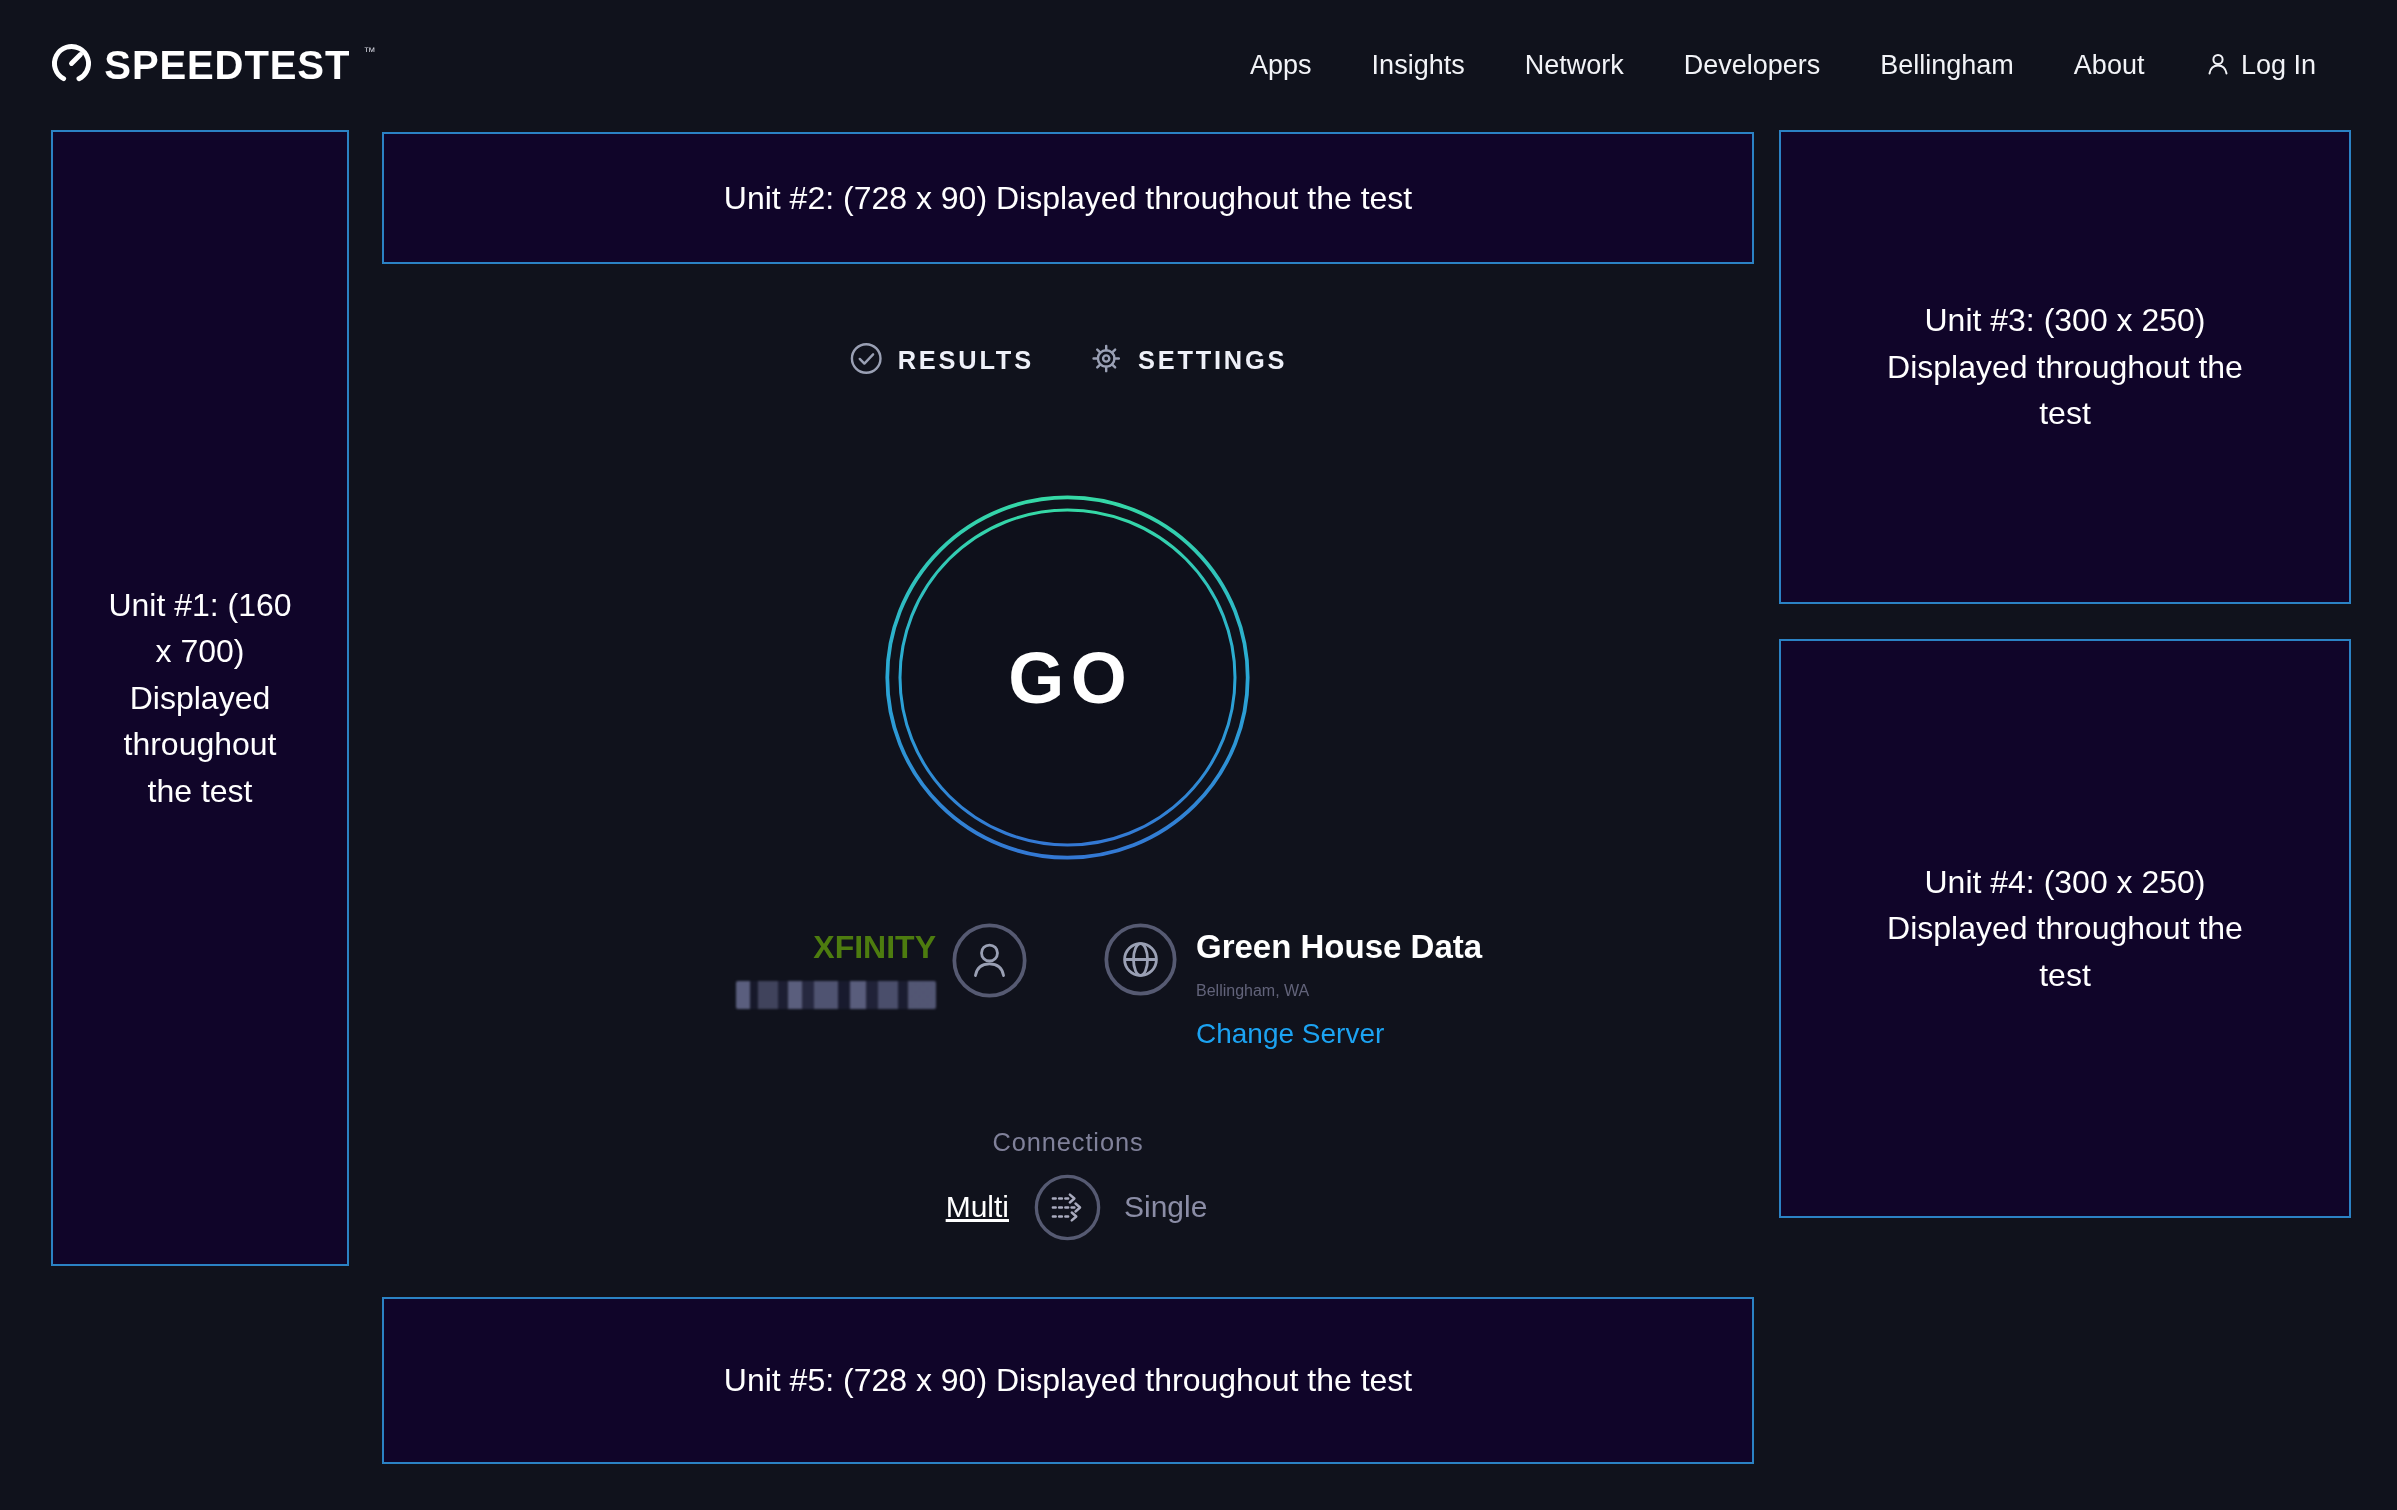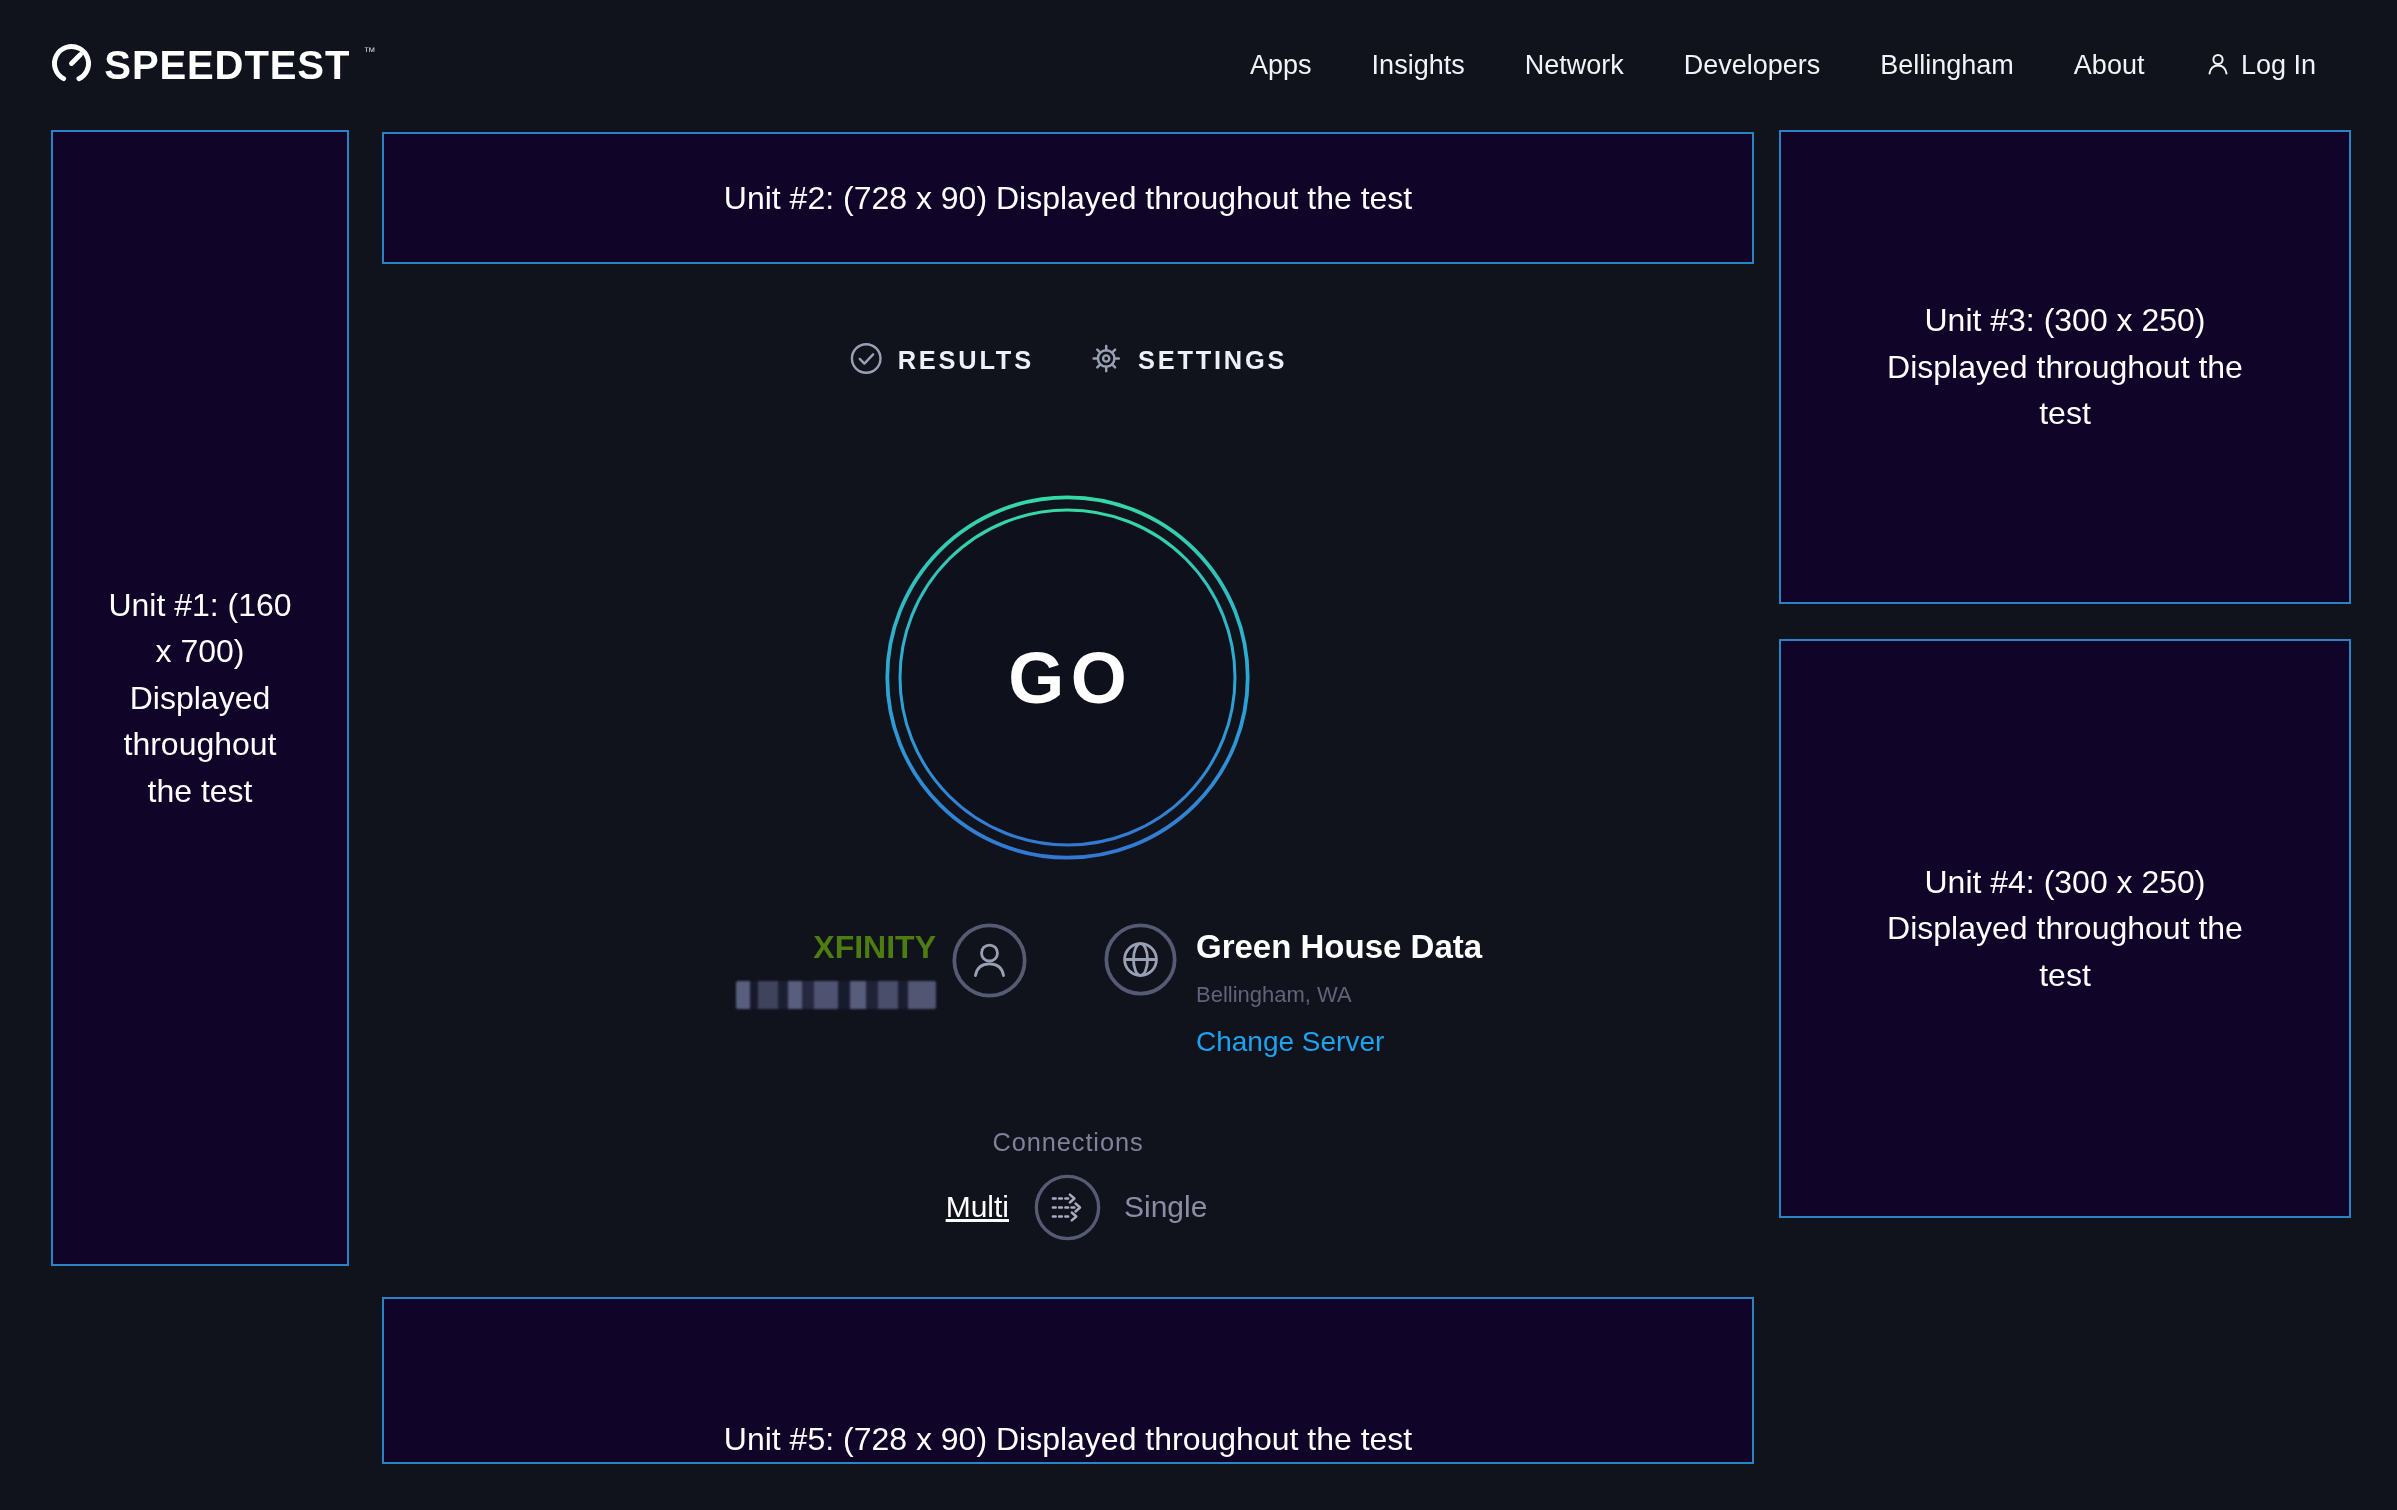--- a/index.html
+++ b/index.html
@@ -24,21 +24,21 @@
   .ad{position:absolute;background:var(--ad-bg,#100529);
     border:2.8px solid var(--ad-border,#2b82c4);box-sizing:border-box;
     display:flex;align-items:center;justify-content:center;text-align:center;
     font-size:32px;line-height:1.45;color:#fff;}
   .ad-1{left:51px;top:130px;width:298px;height:1136px;}
   .ad-1 .ad-text{max-width:193px;}
   .ad-2{left:382px;top:132px;width:1372px;height:132px;}
   .ad-3{left:1779px;top:130px;width:572px;height:474px;}
   .ad-3 .ad-text,.ad-4 .ad-text{max-width:395px;}
   .ad-4{left:1779px;top:639px;width:572px;height:579px;}
-  .ad-5{left:382px;top:1297px;width:1372px;height:167px;align-items:flex-end;}
+  .ad-5{left:382px;top:1297px;width:1372px;height:167px;}
   
   .tabs{position:absolute;left:1068px;top:341px;transform:translateX(-50%);
     display:flex;align-items:center;gap:55px;}
   .tab{display:flex;align-items:center;gap:14px;cursor:pointer;}
   .tab-label{font-size:25.4px;font-weight:700;letter-spacing:2.8px;color:#eef0f8;}
   
   .go-btn{position:absolute;left:884px;top:494px;width:367px;height:367px;cursor:pointer;}
   .go-btn svg{position:absolute;left:0;top:0;}
   .go-label{position:absolute;left:0;top:0;width:100%;height:100%;
     display:flex;align-items:center;justify-content:center;
@@ -52,21 +52,21 @@
       rgba(70,73,100,.9) 11% 21%, rgba(30,32,52,.95) 21% 26%,
       rgba(104,108,142,.85) 26% 33%, rgba(40,42,66,.95) 33% 39%,
       rgba(84,88,118,.95) 39% 51%, rgba(26,28,48,.95) 51% 57%,
       rgba(98,102,136,.9) 57% 65%, rgba(34,36,58,.95) 65% 71%,
       rgba(78,82,112,.95) 71% 81%, rgba(28,30,50,.95) 81% 86%,
       rgba(90,94,126,.9) 86% 100%);
     filter:blur(1.2px);}
   .round-icon{position:absolute;}
   .server-block{position:absolute;left:1196px;top:928px;}
   .server-name{font-size:33px;font-weight:600;color:#fff;}
-  .server-location{margin-top:16px;font-size:22px;color:var(--text-dim,#62637a);}
+  .server-location{margin-top:16px;font-size:16px;color:var(--text-dim,#62637a);}
   .change-server{margin-top:18px;font-size:28px;font-weight:500;color:var(--link-blue,#1ca3f2);cursor:pointer;}
   
   .connections-label{position:absolute;left:1068px;top:1128px;transform:translateX(-50%);
     font-size:25.4px;letter-spacing:0.9px;color:var(--muted,#80819a);}
   .conn-multi{position:absolute;right:1388px;top:1190px;font-size:30px;font-weight:500;color:#fff;text-decoration:underline;}
   .conn-single{position:absolute;left:1124px;top:1190px;font-size:30px;color:#8b8da6;}
   .conn-toggle{position:absolute;left:1034px;top:1174px;width:67px;height:67px;cursor:pointer;}
 </style>
 </head>
 <body>

